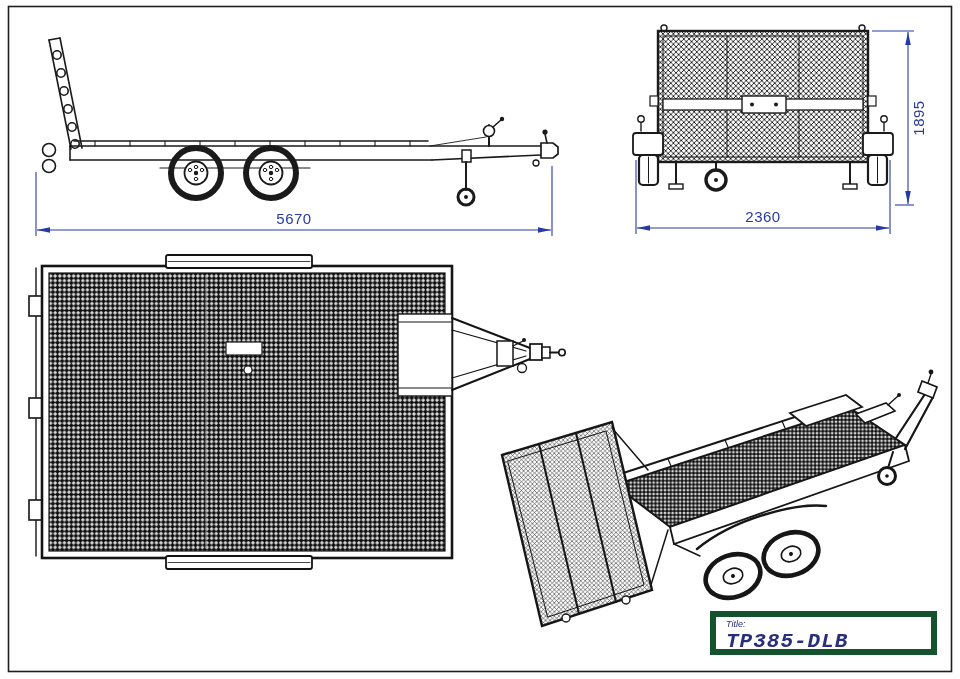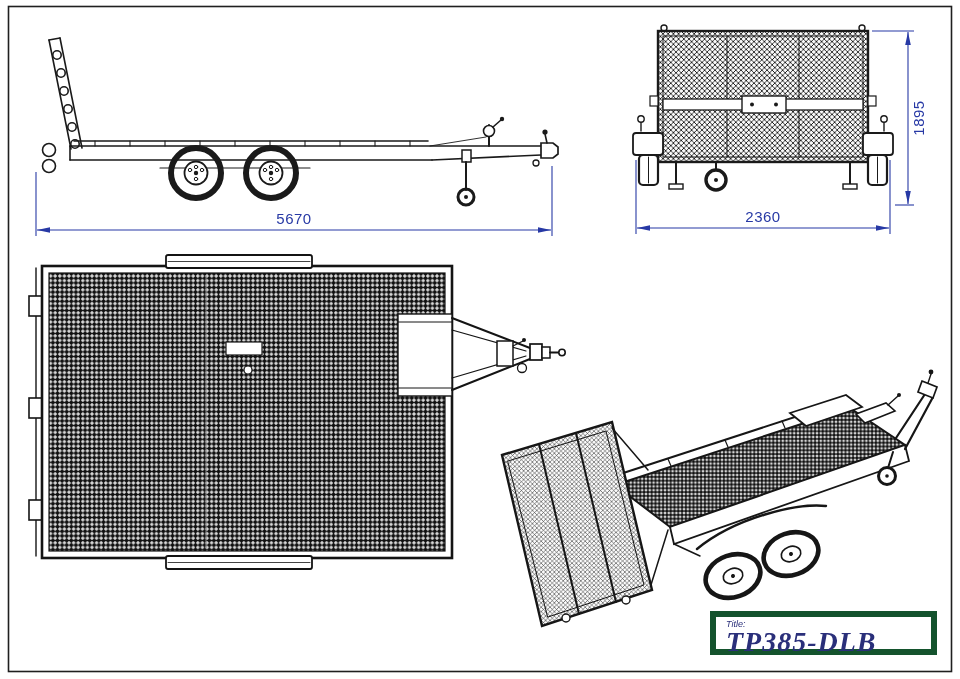--- a/index.html
+++ b/index.html
@@ -4,23 +4,23 @@
 <style>
   html,body{margin:0;padding:0;background:#ffffff;}
   .page{position:relative;width:960px;height:679px;background:#ffffff;overflow:hidden;
         font-family:"Liberation Sans",sans-serif;}
   svg{position:absolute;left:0;top:0;}
   .dimtext{font-family:"Liberation Sans",sans-serif;font-size:15px;letter-spacing:.5px;}
   .titleblock{position:absolute;left:710px;top:611px;width:227px;height:44px;
               border:6px solid #14532d;background:#fff;box-sizing:border-box;
               padding:2px 8px 0 10px;}
   .titleblock .label{display:block;font-size:9px;font-style:italic;color:#2a2f7a;line-height:10px;}
-  .titleblock .value{display:block;font-size:28px;font-style:italic;font-weight:bold;
+  .titleblock .value{display:block;font-size:21px;font-style:italic;font-weight:bold;
                      color:#2a2f7a;letter-spacing:1px;line-height:26px;
-                     font-family:Liberation Serif, serif;}
+                     font-family:Liberation Mono, monospace;}
 </style>
 </head>
 <body>
 
 <div class="page">
 
 <svg width="960" height="679" viewBox="0 0 960 679">
   <defs>
     <pattern id="meshDots" width="4.6" height="4.6" patternUnits="userSpaceOnUse">
       <rect width="4.6" height="4.6" fill="#d8d8d8"></rect>

